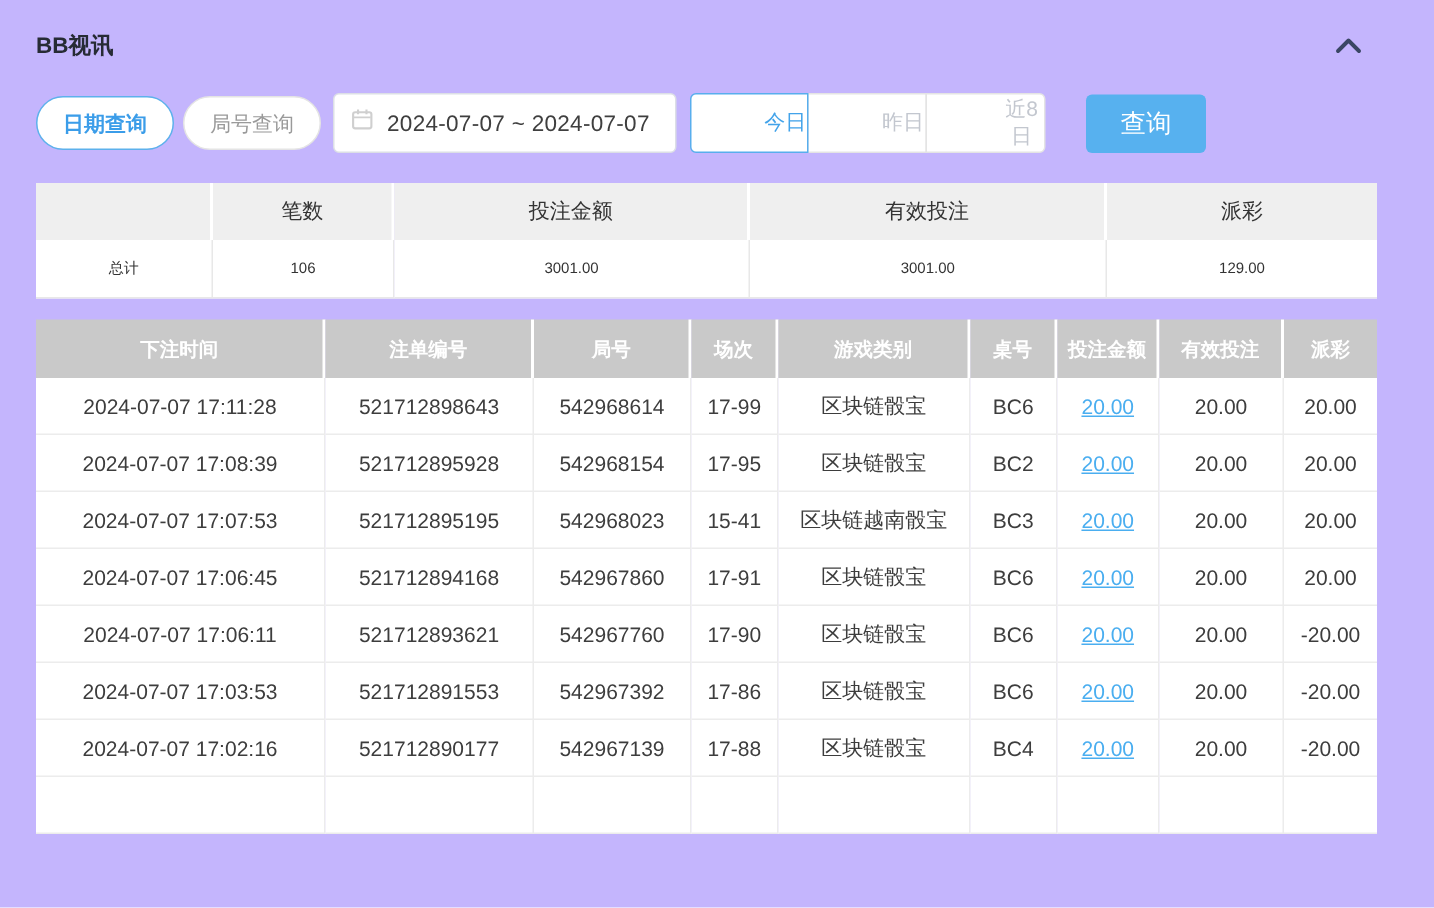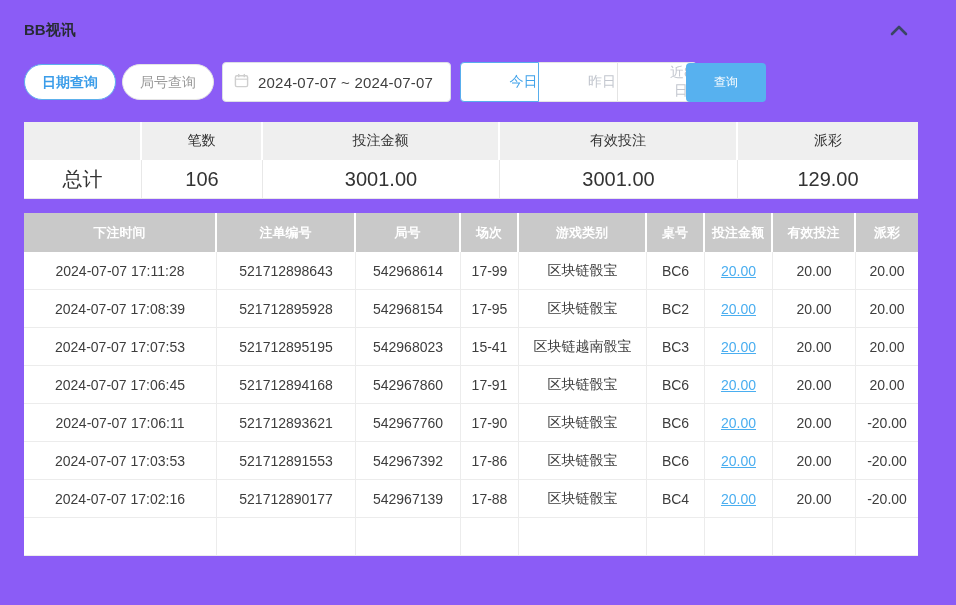--- a/index.html
+++ b/index.html
@@ -1,43 +1,43 @@
 <!DOCTYPE html>
 <html><head>
 <meta charset="utf-8">
 <style>
   * { margin:0; padding:0; box-sizing:border-box; }
   html,body { width:956px; height:605px; overflow:hidden; background:#fff;
     font-family:"Liberation Sans","DejaVu Sans",sans-serif; }
-  .page { position:relative; width:956px; height:605px; background:#8b5cf6; overflow:hidden; }
+  .page { position:relative; width:956px; height:605px; background:#c4b5fd; overflow:hidden; }
 
   
   .panel-title { position:absolute; left:24px; top:21px; font-size:15px; font-weight:bold; color:#272b35; }
   .collapse-btn { position:absolute; left:882px; top:18px; width:34px; height:26px; background:transparent; border:none; cursor:pointer; display:flex; align-items:center; justify-content:center; }
 
   
   .pill { position:absolute; top:64px; height:36px; line-height:34px; padding:0 17px; border-radius:18px; background:#fff; font-size:14px; cursor:pointer; }
   .pill-active { left:24px; border:1px solid #5db1ec; color:#3b9de9; font-weight:bold; }
   .pill-inactive { left:122px; border:1px solid #e4e4e4; color:#9a9a9a; }
   .date-input { position:absolute; left:222px; top:62px; width:229px; height:40px; border:1px solid #dcdfe6; border-radius:4px; background:#fff; display:flex; align-items:center; padding:0 11px; cursor:pointer; }
   .date-text { font-size:15px; color:#3f3f3f; margin-left:9px; letter-spacing:.2px; }
   .segmented { position:absolute; left:460px; top:62px; display:flex; }
   .seg-btn { width:80px; height:40px; background:#fff; border:1px solid #e4e4e4; font-size:14px; color:#c3c7cf; cursor:pointer; font-family:inherit;padding-left:48px; }
   .seg-btn + .seg-btn { margin-left:-1px; }
   .seg-first { border-radius:4px 0 0 4px; width:79px; }
   .seg-last  { border-radius:0 4px 4px 0; }
   .seg-active { border-color:#58aeed; color:#42a3ea; position:relative; z-index:2; }
-  .search-btn { position:absolute; left:686px; top:63px; width:80px; height:39px; background:#57b1ef; border:none; border-radius:4px; color:#fff; font-size:12px; cursor:pointer; font-family:inherit; }
+  .search-btn { position:absolute; left:724px; top:63px; width:80px; height:39px; background:#57b1ef; border:none; border-radius:4px; color:#fff; font-size:17px; cursor:pointer; font-family:inherit; }
 
   
   table { border-collapse:separate; border-spacing:0; table-layout:fixed; width:894px; }
   .summary-table { position:absolute; left:24px; top:122px; }
   .summary-table th { background:#efefef; color:#333; font-weight:400; font-size:14px; height:38px; border-right:2px solid #fff; text-align:center; }
   .summary-table th:last-child { border-right:none; }
-  .summary-table td { height:39px; font-size:20px; color:#333; text-align:center; border-bottom:1px solid #e8e8e8; border-right:1px solid #e8e8e8; background:#fff; }
+  .summary-table td { height:39px; font-size:10px; color:#333; text-align:center; border-bottom:1px solid #e8e8e8; border-right:1px solid #e8e8e8; background:#fff; }
   .summary-table td:last-child { border-right:none; }
 
   .bet-table { position:absolute; left:24px; top:213px; }
   .bet-table th { background:#c9c9c9; color:#fff; font-weight:bold; font-size:13px; height:39px; border-right:2px solid #fff; }
   .bet-table th:last-child { border-right:none; }
   .bet-table td { height:38px; font-size:14px; color:#3d3d3d; text-align:center; border-bottom:1px solid #ececec; border-right:1px solid #ececec; background:#fff; white-space:nowrap; overflow:hidden; }
   .bet-table td:last-child { border-right:none; }
   .bet-link { color:#4aaef0; text-decoration:underline; cursor:pointer; }
   .neg { color:#f4606c; }
 </style>

